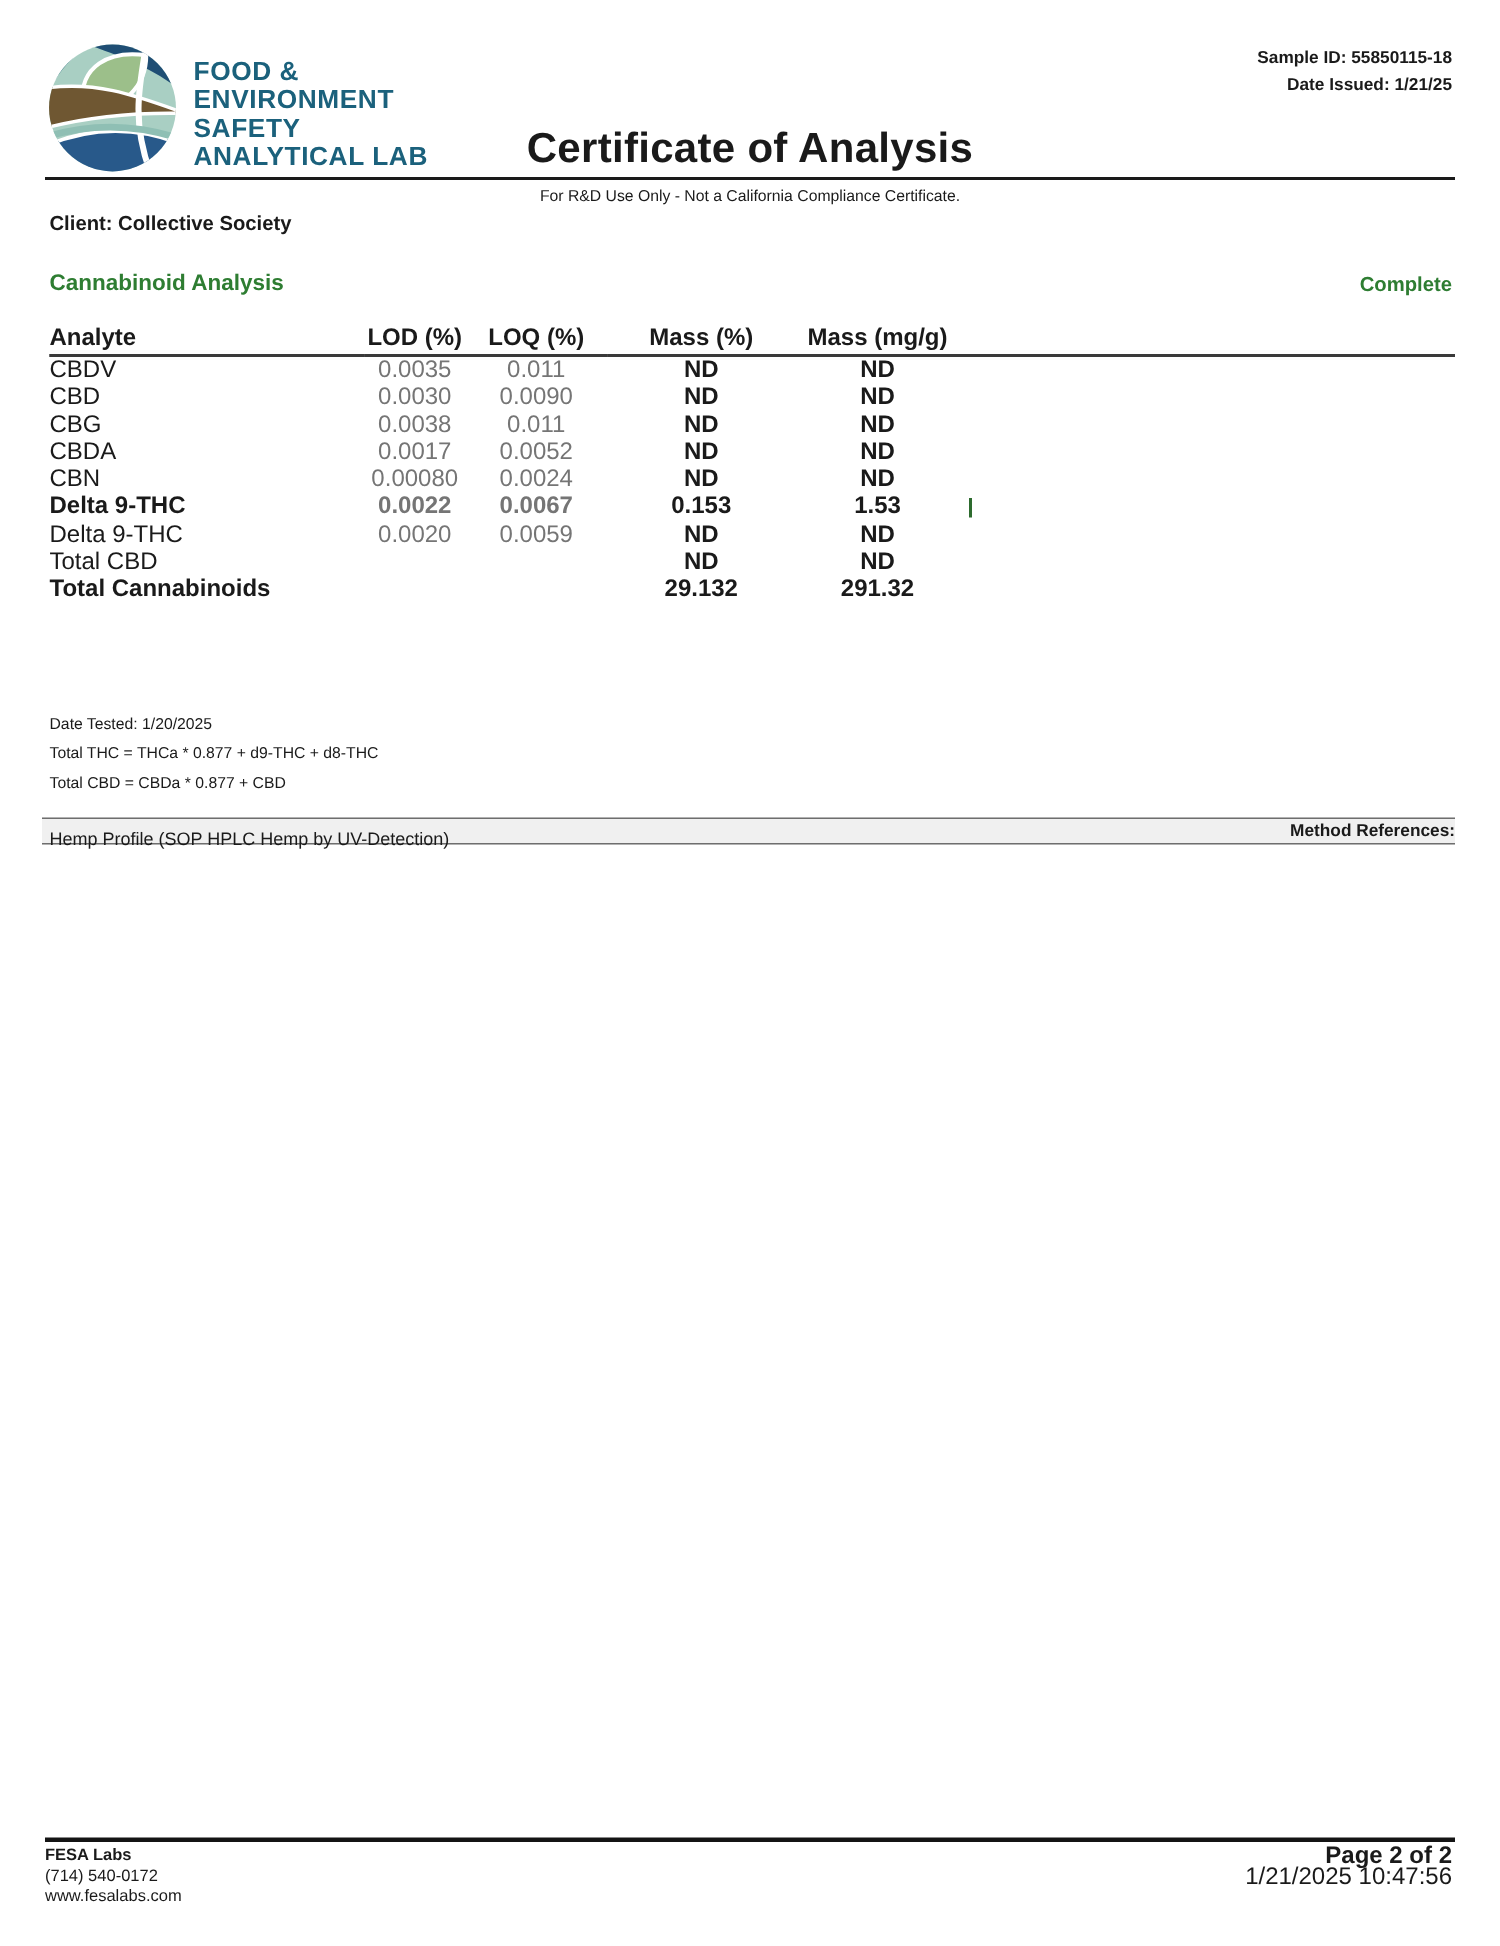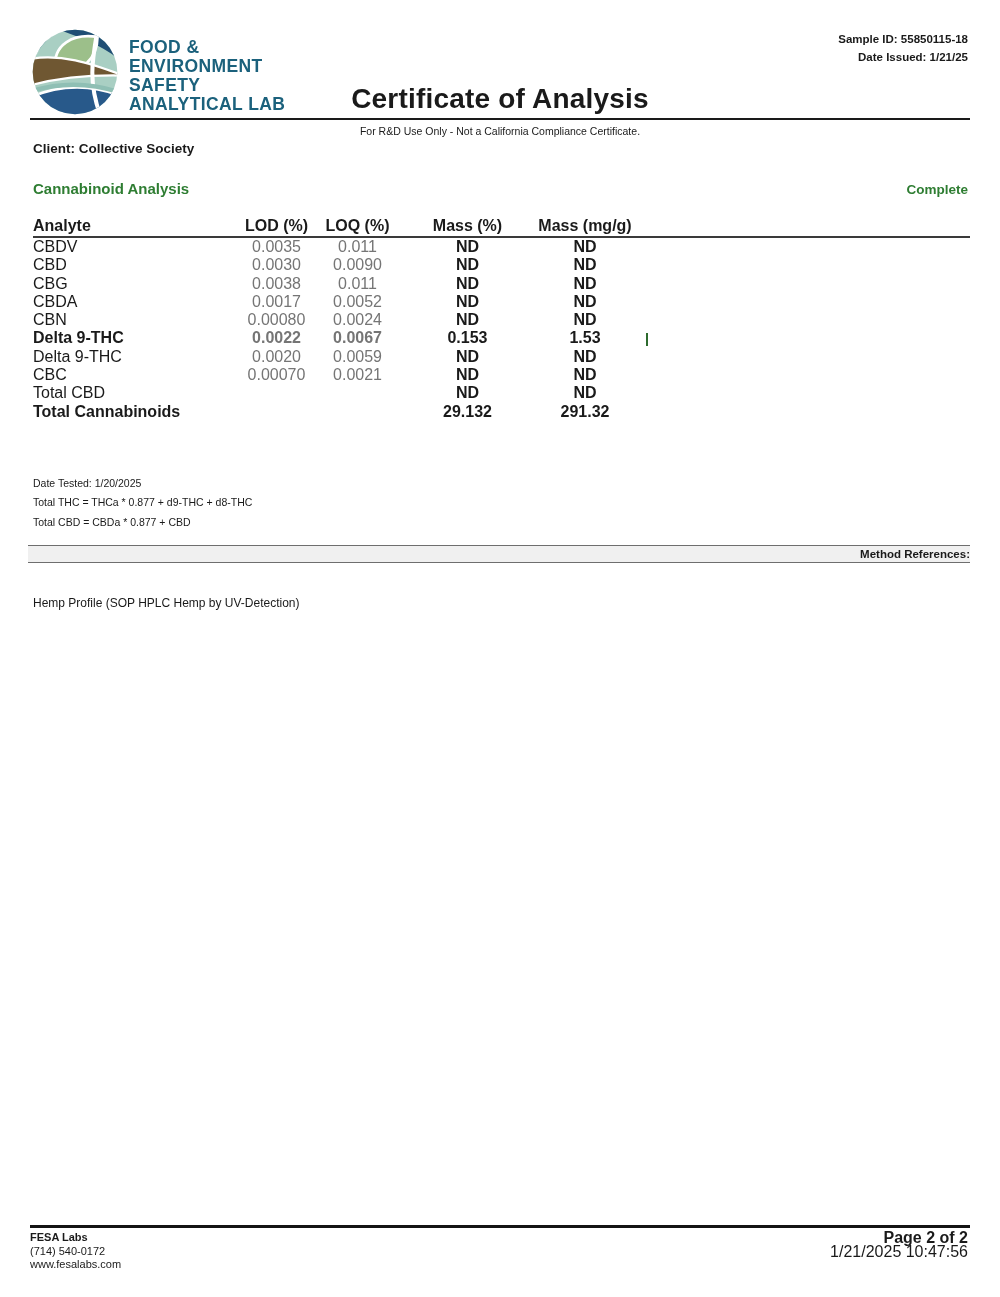--- a/index.html
+++ b/index.html
@@ -43,21 +43,21 @@
 
   
   .notes{left:33px;top:474px;font-size:10.5px;line-height:19.3px;}
 
   
   .method-bar{
     left:28px;right:30px;top:545px;height:16px;background:#f0f0f0;
     border-top:1px solid #6e6e6e;border-bottom:1px solid #6e6e6e;
     font-size:11.5px;font-weight:bold;line-height:16px;padding-left:4px;text-align:right;
   }
-  .method-item{left:33px;top:596px;font-size:12px;}
+  .method-item{left:33px;top:552px;font-size:12px;}
 
   
   .footer-rule{left:30px;right:30px;top:1225px;height:3px;background:#141414;}
   .footer-left{left:30px;top:1231px;font-size:11px;line-height:13.6px;}
   .footer-right{right:32px;top:1231px;text-align:right;font-size:16px;line-height:13.6px;}
   .b{font-weight:bold;}
 </style>
 </head>
 <body>
 
@@ -188,30 +188,20 @@
       <td class="al cell-analyte">Delta 9-THC</td>
       <td class="ar lodloq">0.0020</td>
       <td class="ar lodloq">0.0059</td>
       <td class="ar mass">ND</td>
       <td class="ar mass">ND</td>
       <td class="al bar-cell">
         
       </td>
     </tr>
         <tr>
-      <td class="al cell-analyte">CBC</td>
-      <td class="ar lodloq">0.00070</td>
-      <td class="ar lodloq">0.0021</td>
-      <td class="ar mass">ND</td>
-      <td class="ar mass">ND</td>
-      <td class="al bar-cell">
-        
-      </td>
-    </tr>
-        <tr>
       <td class="al cell-analyte">Total CBD</td>
       <td class="ar lodloq"></td>
       <td class="ar lodloq"></td>
       <td class="ar mass">ND</td>
       <td class="ar mass">ND</td>
       <td class="al bar-cell">
         
       </td>
     </tr>
         <tr class="em">

